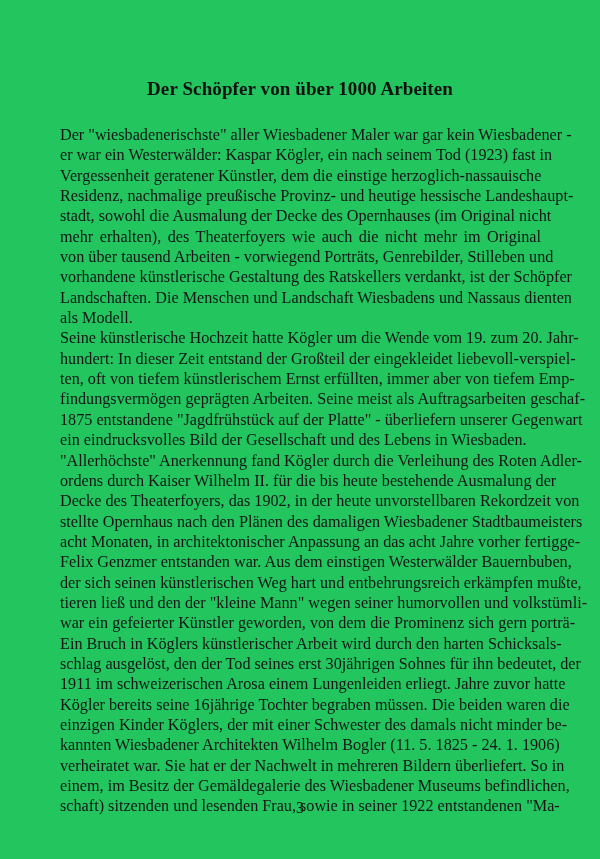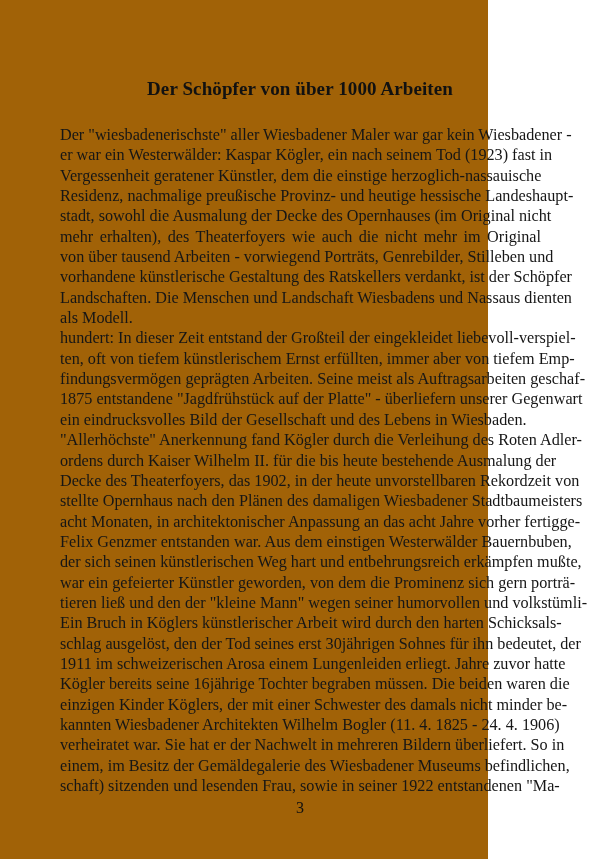--- a/index.html
+++ b/index.html
@@ -11,22 +11,22 @@
       width: 600px;
       height: 859px;
       position: relative;
       overflow: hidden;
       font-family: "Liberation Serif", "DejaVu Serif", serif;
       color: #161616;
     }
     .page {
       position: absolute;
       left: 0; top: 0;
-      width: 488px; height: 859px;
-      background: #a16207;
+      width: 600px; height: 859px;
+      background: #22c55e;
     }
     .title {
       position: absolute;
       top: 78px;
       left: 0;
       width: 600px;
       text-align: center;
       font-weight: bold;
       font-size: 19px;
       letter-spacing: 0.1px;
@@ -74,42 +74,43 @@
     <span class="line">er war ein Westerwälder: Kaspar Kögler, ein nach seinem Tod (1923) fast in</span>
     <span class="line">Vergessenheit geratener Künstler, dem die einstige herzoglich-nassauische</span>
     <span class="line">Residenz, nachmalige preußische Provinz- und heutige hessische Landeshaupt-</span>
     <span class="line">stadt, sowohl die Ausmalung der Decke des Opernhauses (im Original nicht</span>
     <span class="line">mehr erhalten), des Theaterfoyers wie auch die nicht mehr im Original</span>
     <span class="line">von über tausend Arbeiten - vorwiegend Porträts, Genrebilder, Stilleben und</span>
     <span class="line">vorhandene künstlerische Gestaltung des Ratskellers verdankt, ist der Schöpfer</span>
     <span class="line">Landschaften. Die Menschen und Landschaft Wiesbadens und Nassaus dienten</span>
     <span class="line last">als Modell.</span>
 
+    <span class="line">Seine künstlerische Hochzeit hatte Kögler um die Wende vom 19. zum 20. Jahr-</span>
     <span class="line">hundert: In dieser Zeit entstand der Großteil der eingekleidet liebevoll-verspiel-</span>
     <span class="line">ten, oft von tiefem künstlerischem Ernst erfüllten, immer aber von tiefem Emp-</span>
     <span class="line">findungsvermögen geprägten Arbeiten. Seine meist als Auftragsarbeiten geschaf-</span>
     <span class="line">1875 entstandene "Jagdfrühstück auf der Platte" - überliefern unserer Gegenwart</span>
     <span class="line last">ein eindrucksvolles Bild der Gesellschaft und des Lebens in Wiesbaden.</span>
 
     <span class="line">"Allerhöchste" Anerkennung fand Kögler durch die Verleihung des Roten Adler-</span>
     <span class="line">ordens durch Kaiser Wilhelm II. für die bis heute bestehende Ausmalung der</span>
     <span class="line">Decke des Theaterfoyers, das 1902, in der heute unvorstellbaren Rekordzeit von</span>
     <span class="line">stellte Opernhaus nach den Plänen des damaligen Wiesbadener Stadtbaumeisters</span>
     <span class="line">acht Monaten, in architektonischer Anpassung an das acht Jahre vorher fertigge-</span>
     <span class="line">Felix Genzmer entstanden war. Aus dem einstigen Westerwälder Bauernbuben,</span>
     <span class="line">der sich seinen künstlerischen Weg hart und entbehrungsreich erkämpfen mußte,</span>
+    <span class="line">tieren ließ und den der "kleine Mann" wegen seiner humorvollen und volkstümli-</span>
     <span class="line">war ein gefeierter Künstler geworden, von dem die Prominenz sich gern porträ-</span>
-    <span class="line">tieren ließ und den der "kleine Mann" wegen seiner humorvollen und volkstümli-</span>
 
     <span class="line">Ein Bruch in Köglers künstlerischer Arbeit wird durch den harten Schicksals-</span>
     <span class="line">schlag ausgelöst, den der Tod seines erst 30jährigen Sohnes für ihn bedeutet, der</span>
     <span class="line">1911 im schweizerischen Arosa einem Lungenleiden erliegt. Jahre zuvor hatte</span>
     <span class="line">Kögler bereits seine 16jährige Tochter begraben müssen. Die beiden waren die</span>
     <span class="line">einzigen Kinder Köglers, der mit einer Schwester des damals nicht minder be-</span>
-    <span class="line">kannten Wiesbadener Architekten Wilhelm Bogler (11. 4. 1825 - 24. 4. 1906)</span>
+    <span class="line">kannten Wiesbadener Architekten Wilhelm Bogler (11. 5. 1825 - 24. 1. 1906)</span>
     <span class="line">verheiratet war. Sie hat er der Nachwelt in mehreren Bildern überliefert. So in</span>
     <span class="line">einem, im Besitz der Gemäldegalerie des Wiesbadener Museums befindlichen,</span>
     <span class="line">schaft) sitzenden und lesenden Frau, sowie in seiner 1922 entstandenen "Ma-</span>
 
   </div>
 
   <div class="page-number">3</div>
 </div>
 
 </body></html>

